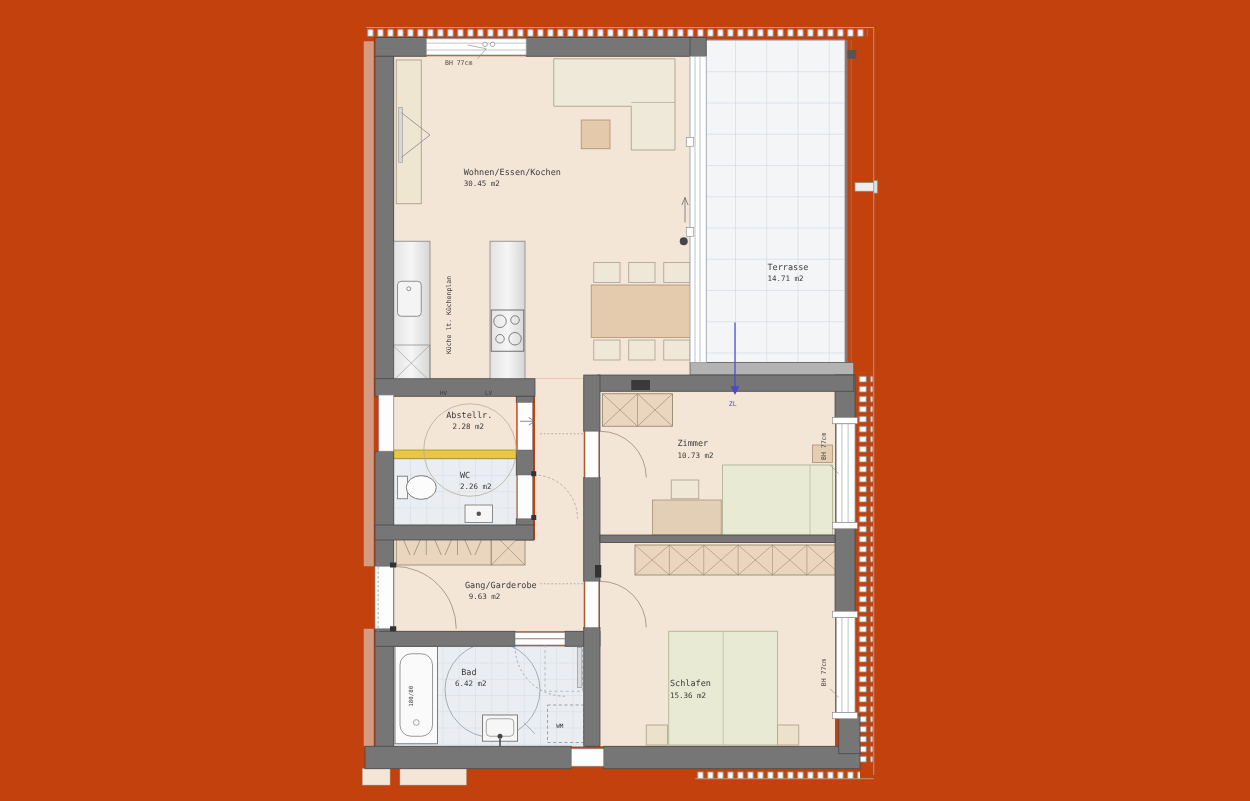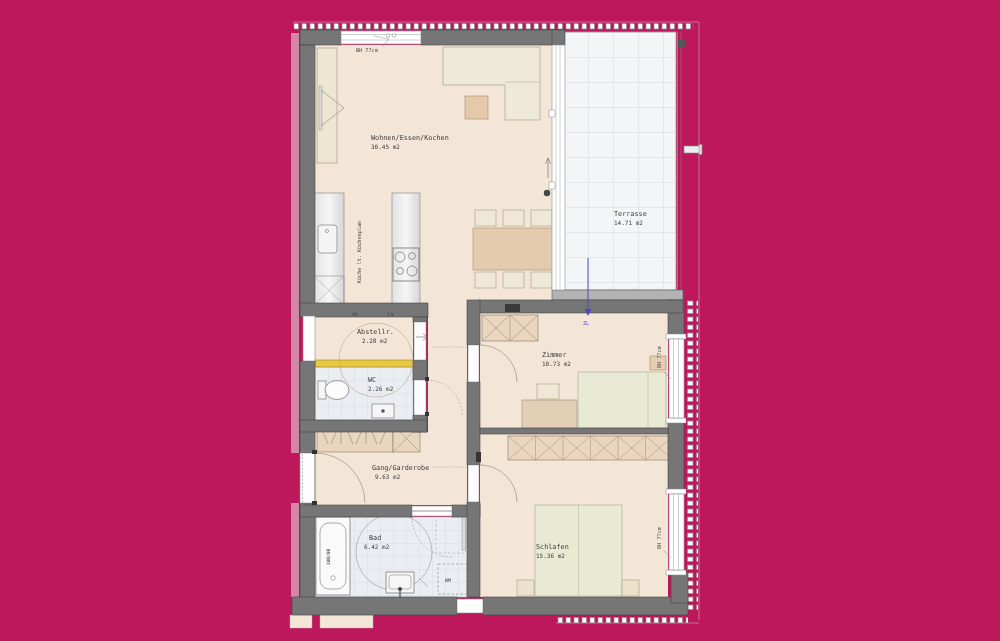--- a/index.html
+++ b/index.html
@@ -1,16 +1,16 @@
 <!DOCTYPE html>
 <html><head>
 <meta charset="utf-8">
 <style>
   html,body{margin:0;padding:0;background:#ffffff;}
-  .canvas{position:relative;width:1000px;height:641px;background:#be185d;overflow:hidden;
+  .canvas{position:relative;width:1000px;height:641px;background:#c2410c;overflow:hidden;
           font-family:"DejaVu Sans Mono", monospace;}
   svg text{font-family:"DejaVu Sans Mono", monospace; fill:#3b3b3b;}
   .room-name{font-size:6.8px;}
   .room-area{font-size:6px;}
   .tiny{font-size:4.8px;}
   .bh{font-size:5.2px; fill:#4a4a4a;}
   .blue{fill:#4a4ac8;}
 </style>
 </head>
 <body>

